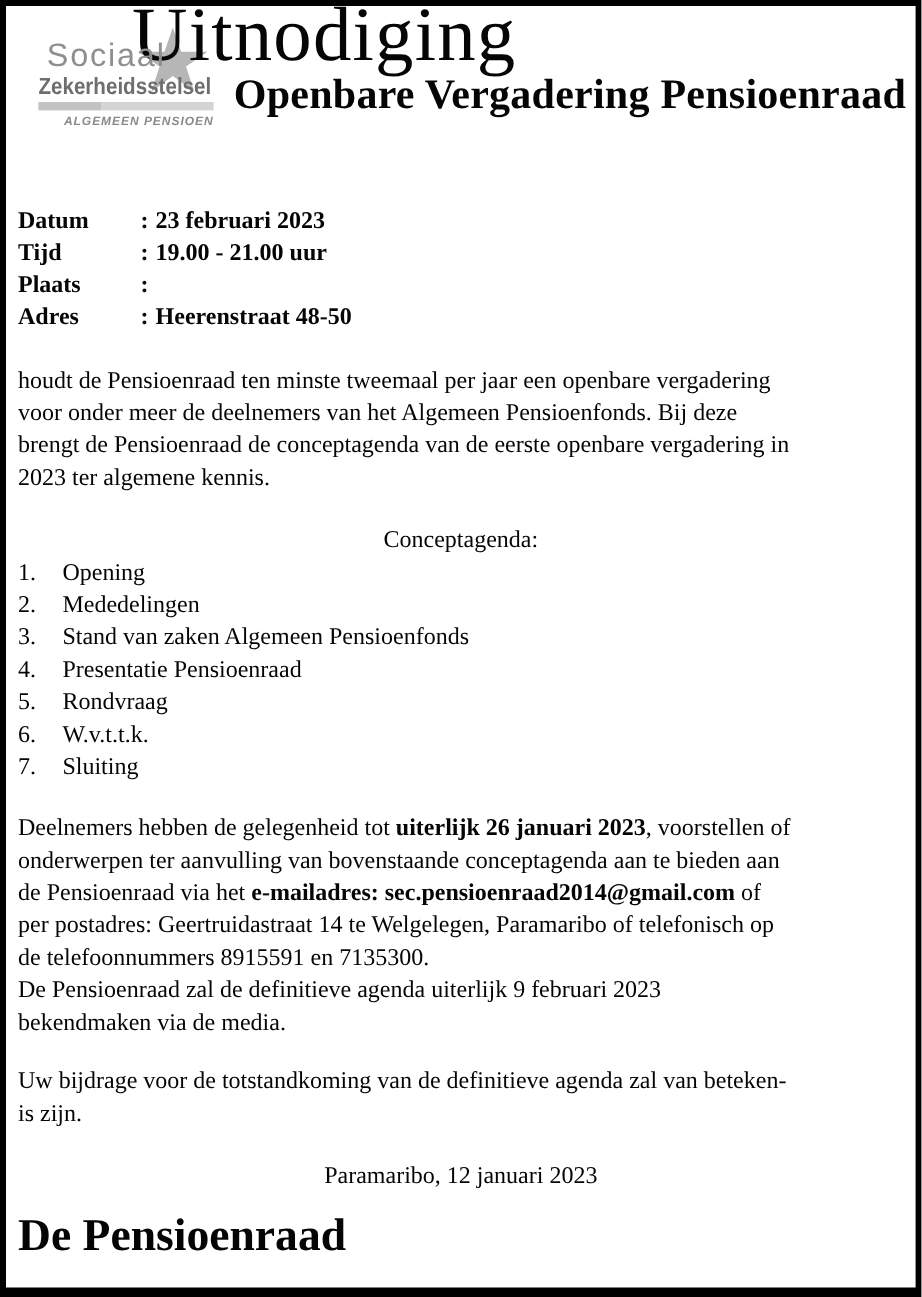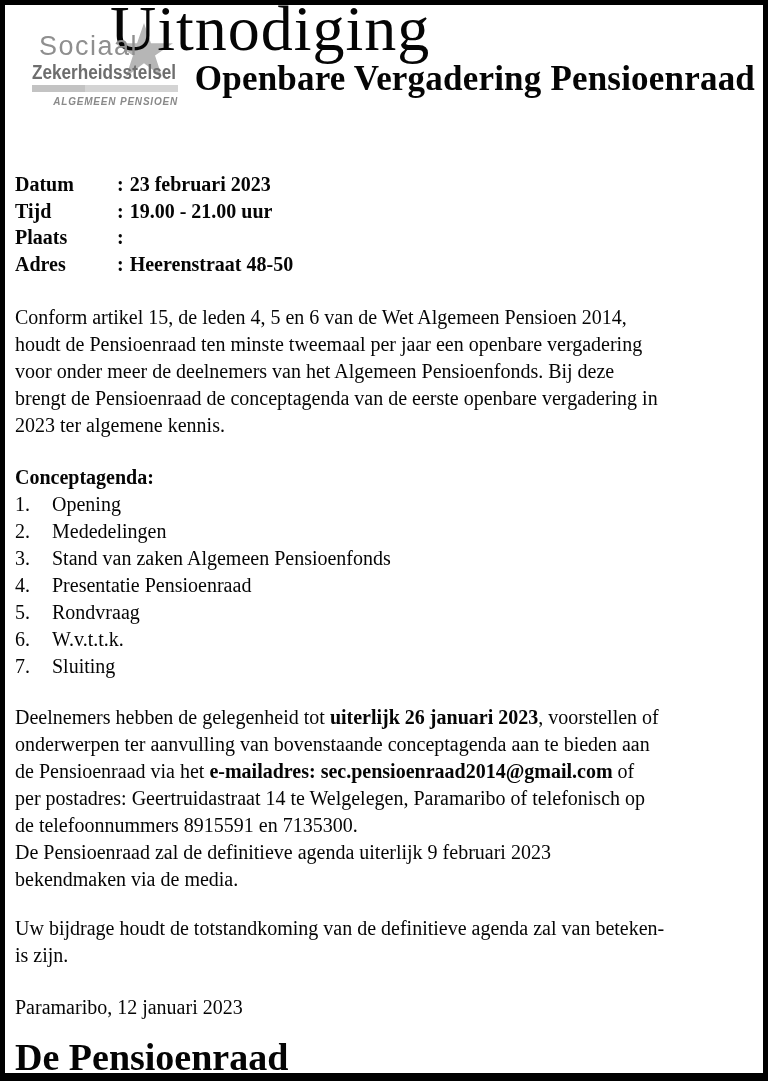--- a/index.html
+++ b/index.html
@@ -46,26 +46,26 @@
   }
   
   .content { padding:0 10px; }
   .bline { font-size:20px; line-height:27px; white-space:pre; }
   .bold { font-weight:bold; }
   .details-row { display:flex; font-weight:bold; font-size:20px; line-height:26.5px; white-space:pre; }
   .details-label { width:102px; }
   .details-value { margin-left:6px; }
   .intro { margin-top:27px; }
   .agenda { margin-top:25px; }
-  .agenda-heading { font-weight:bold; font-size:20px; line-height:27px; }
+  .agenda-heading { font-weight:normal; font-size:20px; line-height:27px;text-align:center; }
   .agenda-item { display:flex; font-size:20px; line-height:27px; white-space:pre; }
   .agenda-num { width:37px; }
   .submission { margin-top:24px; }
   .closing { margin-top:22px; }
-  .dateline { margin-top:25px; font-size:20px; line-height:27px; }
+  .dateline { margin-top:25px; font-size:20px; line-height:27px;text-align:center; }
   .signature { margin-top:19px; font-weight:bold; font-size:38px; line-height:34px; }
 </style>
 </head>
 <body>
 
 <div class="page">
 
   <div class="header">
     <div class="logo">
       <div class="logo-star"></div>
@@ -91,21 +91,20 @@
       </div>
       <div class="details-row">
         <span class="details-label">Plaats</span><span>:</span>
       </div>
       <div class="details-row">
         <span class="details-label">Adres</span><span>:</span><span class="details-value">Heerenstraat 48-50</span>
       </div>
     </div>
 
     <div class="intro">
-      <div class="bline">Conform artikel 15, de leden 4, 5 en 6 van de Wet Algemeen Pensioen 2014,</div>
       <div class="bline">houdt de Pensioenraad ten minste tweemaal per jaar een openbare vergadering</div>
       <div class="bline">voor onder meer de deelnemers van het Algemeen Pensioenfonds. Bij deze</div>
       <div class="bline">brengt de Pensioenraad de conceptagenda van de eerste openbare vergadering in</div>
       <div class="bline">2023 ter algemene kennis.</div>
     </div>
 
     <div class="agenda">
       <div class="agenda-heading">Conceptagenda:</div>
       <div class="agenda-item"><span class="agenda-num">1.</span><span>Opening</span></div>
       <div class="agenda-item"><span class="agenda-num">2.</span><span>Mededelingen</span></div>
@@ -120,21 +119,21 @@
       <div class="bline"><span>Deelnemers hebben de gelegenheid tot </span><span class="bold">uiterlijk 26 januari 2023</span><span>, voorstellen of</span></div>
       <div class="bline">onderwerpen ter aanvulling van bovenstaande conceptagenda aan te bieden aan</div>
       <div class="bline"><span>de Pensioenraad via het </span><span class="bold">e-mailadres: sec.pensioenraad2014@gmail.com</span><span> of</span></div>
       <div class="bline">per postadres: Geertruidastraat 14 te Welgelegen, Paramaribo of telefonisch op</div>
       <div class="bline">de telefoonnummers 8915591 en 7135300.</div>
       <div class="bline">De Pensioenraad zal de definitieve agenda uiterlijk 9 februari 2023</div>
       <div class="bline">bekendmaken via de media.</div>
     </div>
 
     <div class="closing">
-      <div class="bline">Uw bijdrage houdt de totstandkoming van de definitieve agenda zal van beteken-</div>
+      <div class="bline">Uw bijdrage voor de totstandkoming van de definitieve agenda zal van beteken-</div>
       <div class="bline">is zijn.</div>
     </div>
 
     <div class="dateline">Paramaribo, 12 januari 2023</div>
 
     <div class="signature">De Pensioenraad</div>
 
   </div>
 </div>
 

